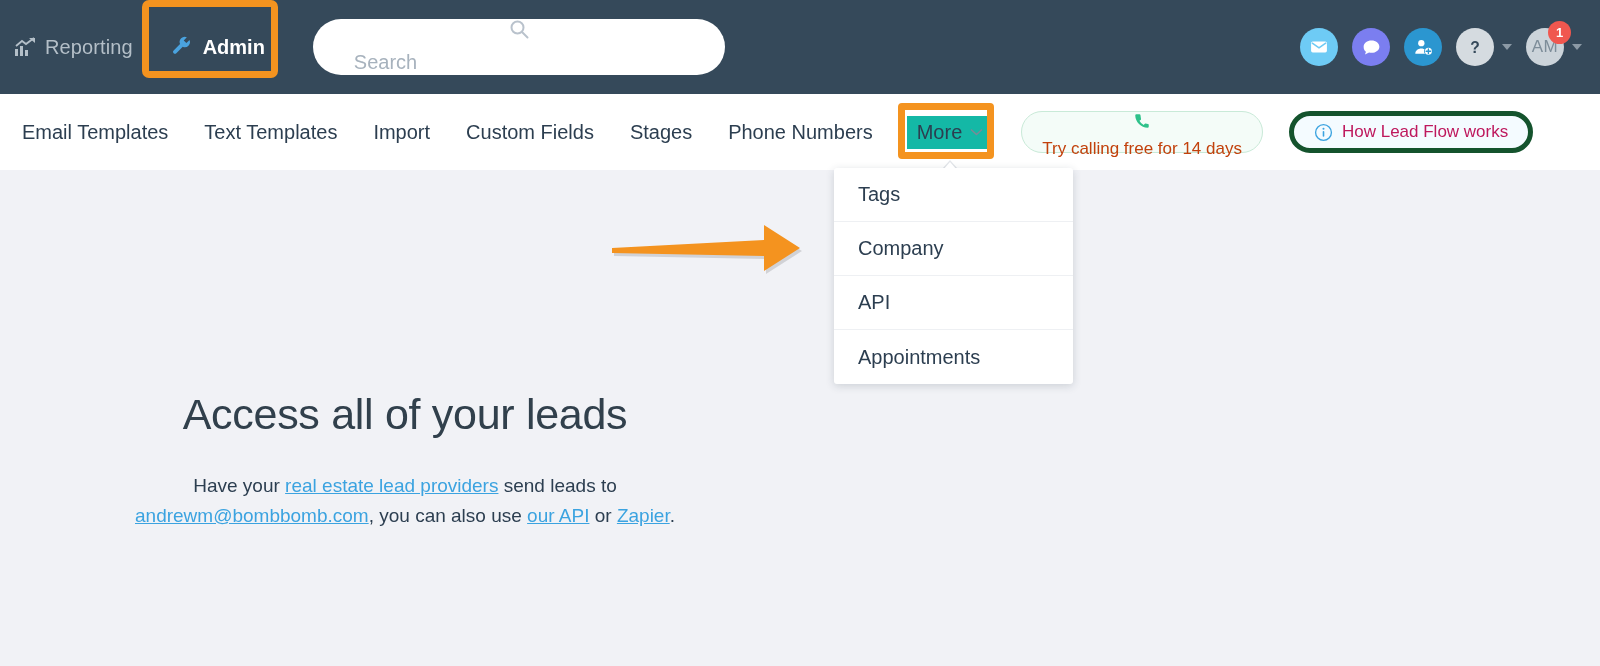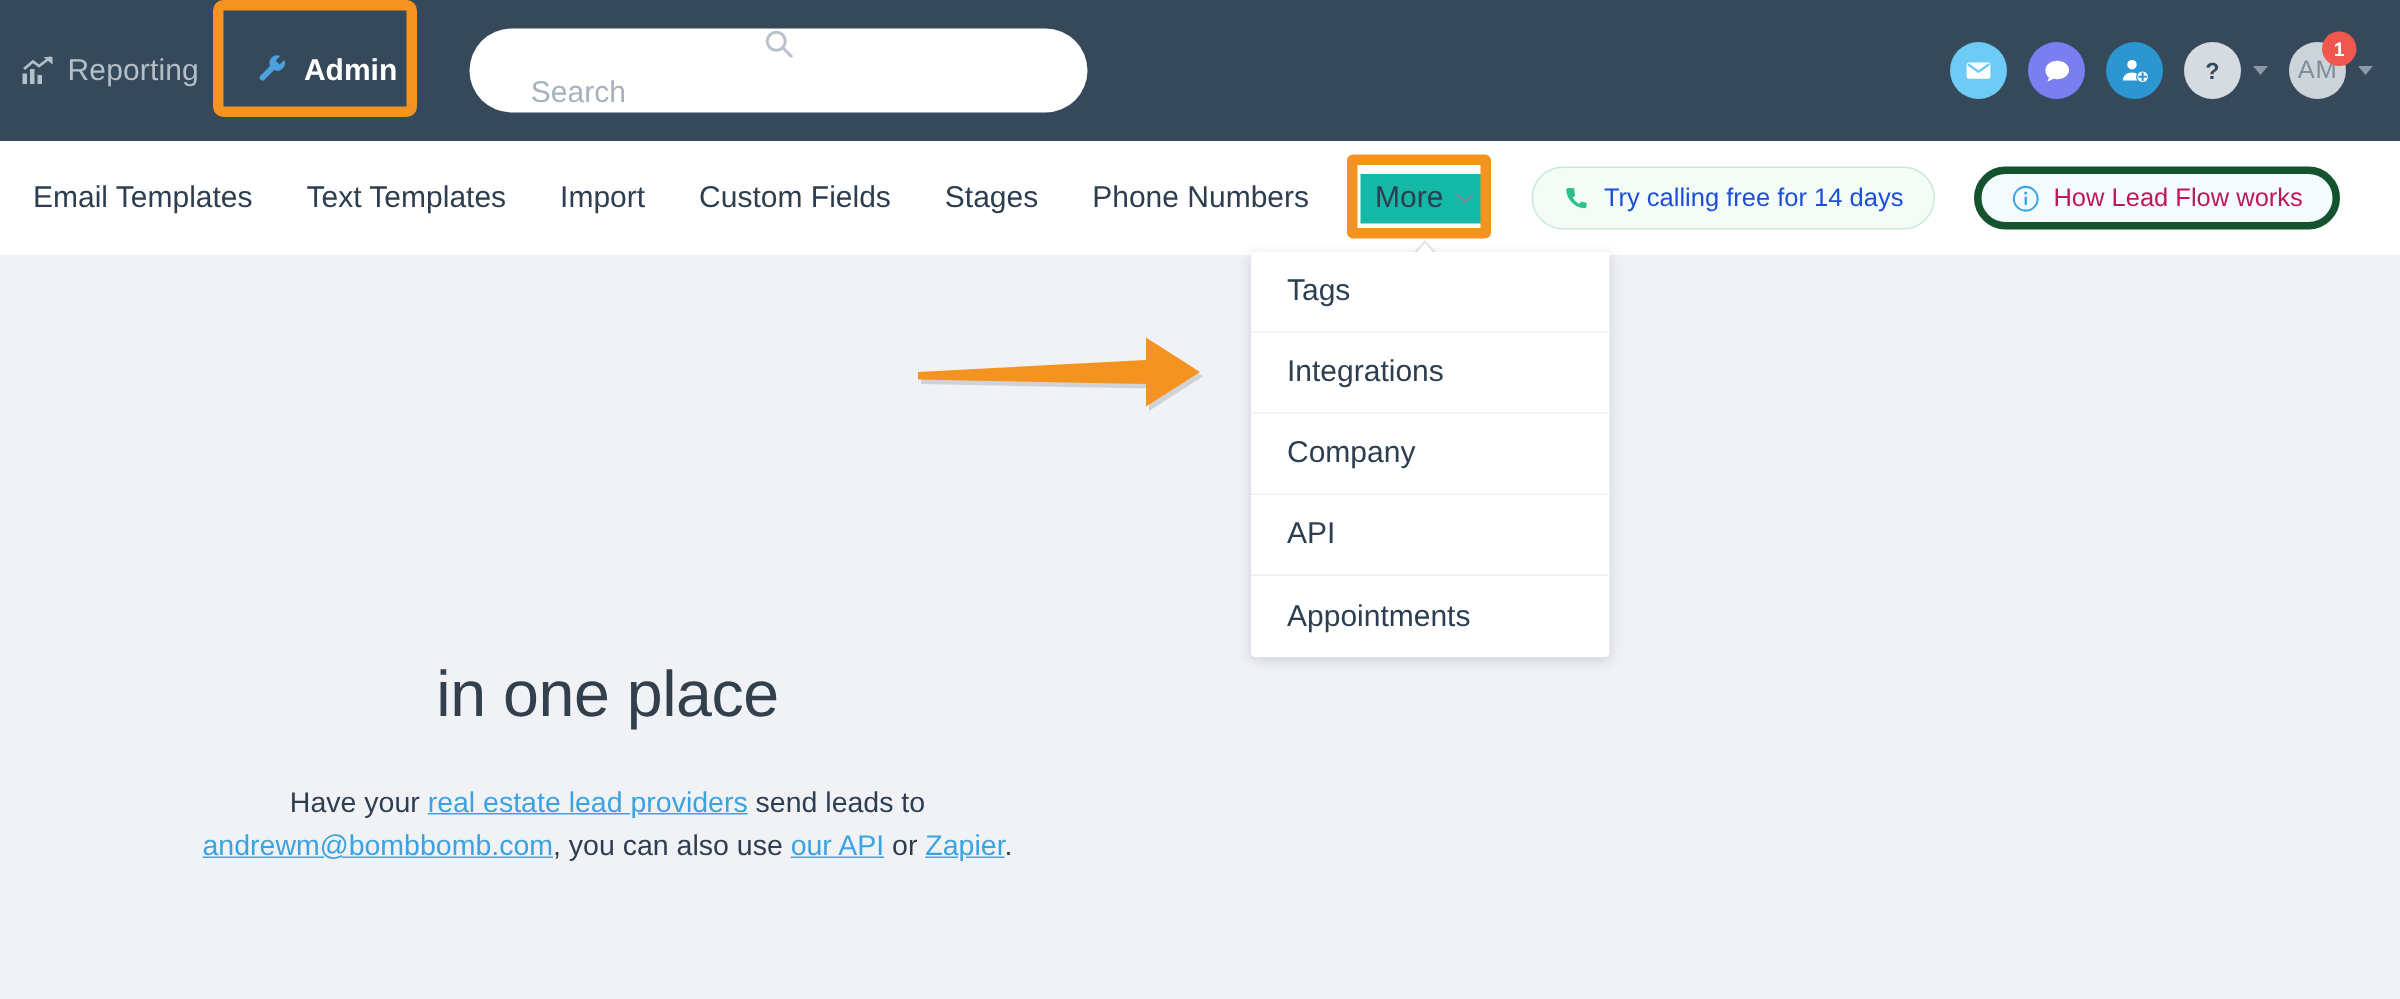--- a/index.html
+++ b/index.html
@@ -140,21 +140,21 @@
     z-index: 3;
   }
 
   .pill {
     display: flex; align-items: center; gap: 9px;
     height: 42px; padding: 0 20px;
     border-radius: 21px; font-size: 17px; white-space: nowrap;
   }
   .pill-call {
     margin-left: 28px;
-    border: 1px solid #c9ead8; background: #f4fcf8; color: #1d4ed8;
+    border: 1px solid #c9ead8; background: #f4fcf8; color: #c2410c; flex-direction: column;
   }
   .pill-lead {
     margin-left: 26px;
     border: 5px solid #14532d; background: #f4fbff; color: #be185d;
   }
   .phone-icon { width: 18px; height: 18px; display: block; }
   .info-icon { width: 19px; height: 19px; display: block; }
 
   
   .dropdown {
@@ -313,32 +313,30 @@
           <rect x="11" y="10" width="2" height="7.5" rx="1" fill="#3ba3e0"></rect>
         </svg>
       </span>
       <span>How Lead Flow works</span>
     </div>
   </div>
 
   <div class="content">
     <div class="hero">
       <h1>
-        <br>
-        <span>in one place</span>
+        <span>Access all of your leads</span><br>
       </h1>
       <p>
         <span>Have your </span><a class="lk" href="#">real estate lead providers</a><span> send leads to</span><br><a class="lk" href="#">andrewm@bombbomb.com</a><span>, you can also use </span><a class="lk" href="#">our API</a><span> or </span><a class="lk" href="#">Zapier</a><span>.</span>
       </p>
     </div>
   </div>
 
   <div class="dropdown">
     <div class="dd-item">Tags</div>
-    <div class="dd-item">Integrations</div>
     <div class="dd-item">Company</div>
     <div class="dd-item">API</div>
     <div class="dd-item">Appointments</div>
   </div>
 
   <svg class="arrow" viewBox="0 0 225 56">
     <g transform="translate(2,3)">
       <path d="M0 26 L152 18 L152 3 L188 26 L152 49 L152 34 L0 31 Z" fill="#000" opacity=".13"></path>
     </g>
     <path d="M0 26 L152 18 L152 3 L188 26 L152 49 L152 34 L0 31 Z" fill="#f4931f"></path>

